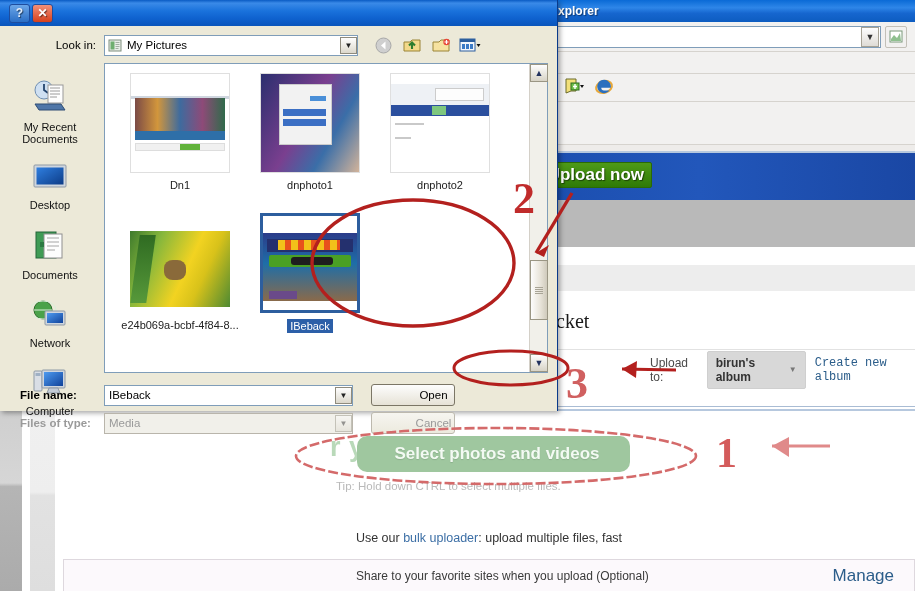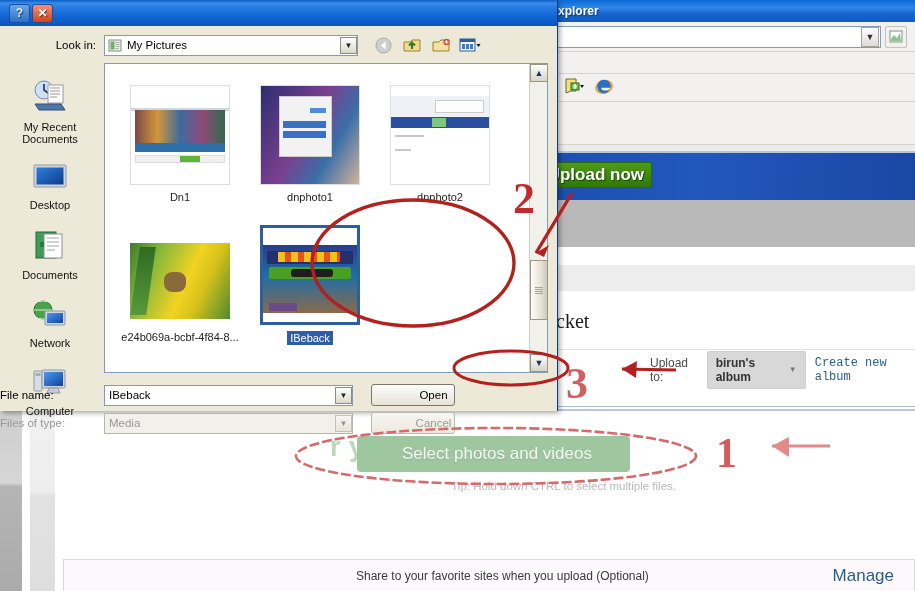--- a/index.html
+++ b/index.html
@@ -107,34 +107,34 @@
     background:linear-gradient(to bottom,#cfcfcf 0%,#d6d6d6 40%,#b5b5b5 42%,#ababab 100%);}
   .gutter-b{ position:absolute; left:30px; top:411px; width:25px; height:180px;
     background:linear-gradient(to bottom,#f0f0f0 0%,#eeeeee 45%,#e2e2e2 47%,#dedede 100%);}
   .gutter-c{ position:absolute; left:22px; top:411px; width:8px; height:180px; background:#fff;}
   .gutter-d{ position:absolute; left:55px; top:411px; width:8px; height:180px; background:#fff;}
 
   .pb-lower{ position:absolute; left:63px; top:411px; width:852px; height:180px; background:#fff;}
 
   .select-photos-btn{
     position:absolute; left:357px; top:436px; width:273px; height:36px;
-    background:#9fc79f; border-radius:4px;
-    color:#f3faf3; font-size:17px; font-weight:normal;
+    background:#9fc79f; border-radius:10px;
+    color:#f3faf3; font-size:17px; font-weight:bold;
     display:flex; align-items:center; justify-content:center;
     text-shadow:0 1px 1px rgba(0,0,0,.12);
     padding-left:7px;
   }
   .memories-ghost{
     position:absolute; left:330px; top:432px; width:330px;
     font-size:27px; font-weight:bold; color:#b9d9b9;
     white-space:nowrap; overflow:hidden; letter-spacing:.5px;
   }
   .tip-text{
     position:absolute; left:336px; top:480px; width:340px;
-    font-size:11.5px; color:#b9b9b9; text-align:right;
+    font-size:11.5px; color:#b9b9b9; text-align:left;
   }
   .bulk-row{
     position:absolute; left:63px; top:531px; width:852px; height:24px;
     font-size:12.5px; color:#333; text-align:center;
   }
   .bulk-link{ color:#3b6ea5; }
   .share-panel{
     position:absolute; left:63px; top:559px; width:852px; height:32px;
     background:#fcf9fc; border:1px solid #ded8de; border-bottom:none;
     display:flex; align-items:center; justify-content:space-between;
@@ -183,21 +183,21 @@
   }
   .lookin-tools{ display:flex; align-items:center; gap:7px; padding-left:14px; }
   .tool-ico{ width:22px; height:20px; display:flex; align-items:center; justify-content:center; }
 
   .file-pane{
     position:absolute; left:104px; top:37px; width:444px; height:310px;
     background:#fff; border:1px solid #7f9db9;
   }
   .file-grid{
     position:absolute; left:0; top:0; width:424px; height:329px;
-    padding:21px 0 0 10px;
+    padding:9px 0 0 10px;
     display:flex; flex-wrap:wrap; align-content:flex-start;
   }
   .file-item{ width:130px; height:140px; display:flex; flex-direction:column; align-items:center; }
   .thumb-box{
     width:100px; height:100px; border:1px solid #dfdfdf; background:#fff;
     display:flex; align-items:center; justify-content:center; overflow:hidden;
     position:relative;
   }
   .thumb-box.sel{ border:3px solid #2d5e9e; }
   .file-label{ font-size:11px; color:#222; margin-top:6px; max-width:126px;
@@ -220,21 +220,21 @@
     border:1px solid #9a9684;
     display:flex; align-items:center; justify-content:center;
   }
   .vs-grip{ width:8px; height:7px; background:repeating-linear-gradient(to bottom,#a8a496 0 1px,transparent 1px 2px);}
 
   .filename-row, .filetype-row{
     position:absolute; left:0; width:558px; height:24px; display:flex; align-items:center;
   }
   .filename-row{ top:357px; }
   .filetype-row{ top:385px; }
-  .fn-label{ width:104px; text-align:left; padding-left:0; font-size:11.5px; color:#000;}
+  .fn-label{ width:104px; text-align:left; padding-left:20px; font-size:11.5px; color:#000;font-weight:bold;}
   .fn-label.dim{ color:#9a9a9a; }
   .fn-combo{
     width:249px; height:21px; background:#fff; border:1px solid #7f9db9;
     display:flex; align-items:center; padding-left:4px; font-size:11.5px; color:#000;
   }
   .fn-combo.dim{ background:#f1f0ea; color:#9a9a9a; border-color:#b9b5ab;}
   .dlg-btn{
     width:84px; height:22px; margin-left:18px;
     background:linear-gradient(#fdfdfd,#e6e2d6); border:1px solid #7b7666;
     border-radius:3px; font-size:11.5px; color:#000;
@@ -334,20 +334,23 @@
   <div class="gutter-a"></div>
   <div class="gutter-c"></div>
   <div class="gutter-b"></div>
   <div class="gutter-d"></div>
   <div class="pb-lower"></div>
 
   <div class="memories-ghost">r your memori</div>
   <div class="select-photos-btn">Select photos and videos</div>
   <div class="tip-text">Tip: Hold down CTRL to select multiple files.</div>
 
+  <div class="bulk-row">
+    <span>Use our </span><span class="bulk-link">bulk uploader</span><span>: upload multiple files, fast</span>
+  </div>
 
   <div class="share-panel">
     <span>Share to your favorite sites when you upload (Optional)</span>
     <span class="manage-link">Manage</span>
   </div>
 
   <div class="watermark">photobucket</div>
 </div>
 
 <div id="file-dialog">

